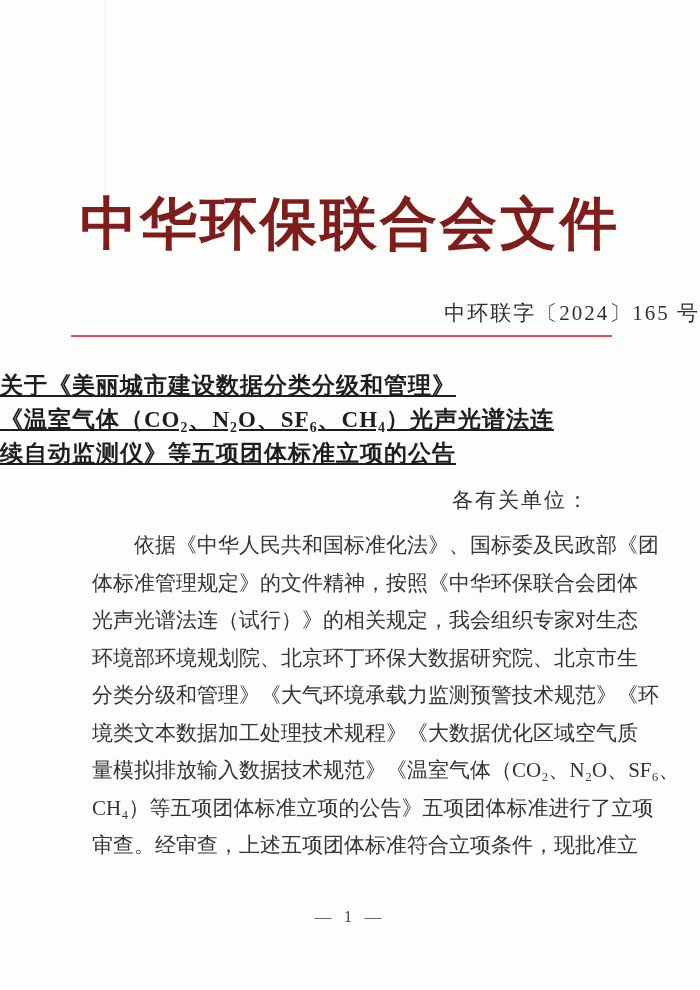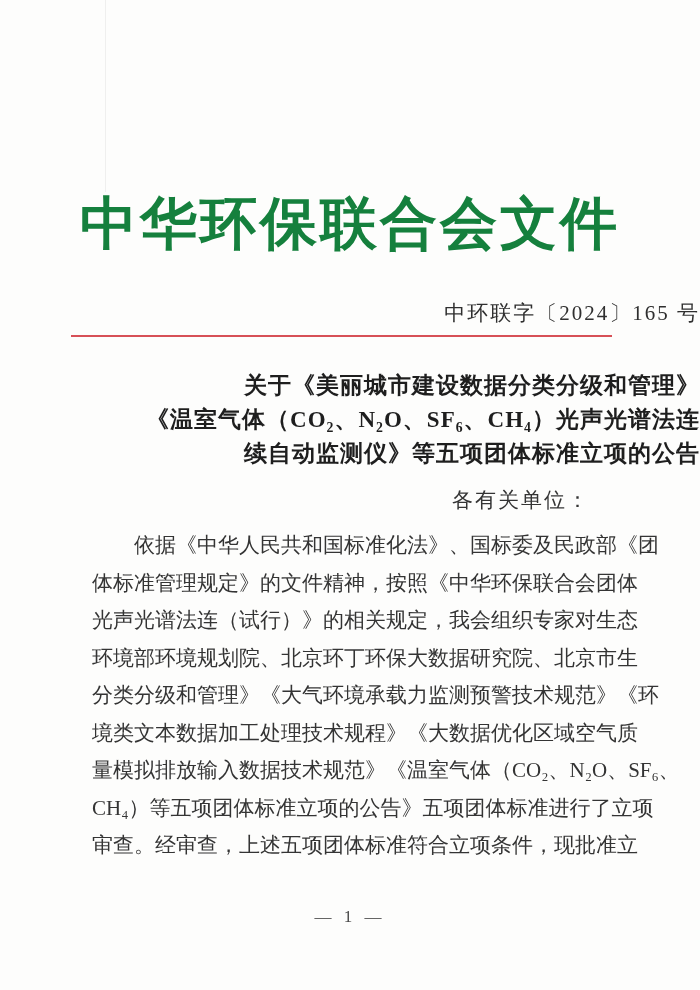--- a/index.html
+++ b/index.html
@@ -28,21 +28,21 @@
 
   .org-title {
     position: absolute;
     top: 186px;
     left: 0;
     width: 100%;
     text-align: center;
     font-size: 57px;
     line-height: 76px;
     font-weight: bold;
-    color: #15803d;
+    color: #7f1d1d;
     letter-spacing: 3px;
     white-space: nowrap;
   }
 
   .doc-number {
     position: absolute;
     top: 299px;
     left: 0;
     width: 100%;
     text-align: right;
@@ -58,26 +58,27 @@
     width: 541px;
     height: 2px;
     background: #d75057;
   }
 
   .title-block {
     position: absolute;
     top: 369px;
     left: 0;
     width: 100%;
-    text-align: right;
+    text-align: left;
     font-weight: bold;
     font-size: 23px;
     line-height: 34px;
     color: #1e1e1e;
     letter-spacing: 1px;
+    text-decoration: underline;
   }
 
   .body-column {
     position: absolute;
     left: 92px;
     width: 498px;
     font-size: 21px;
     color: #343434;
   }
 

